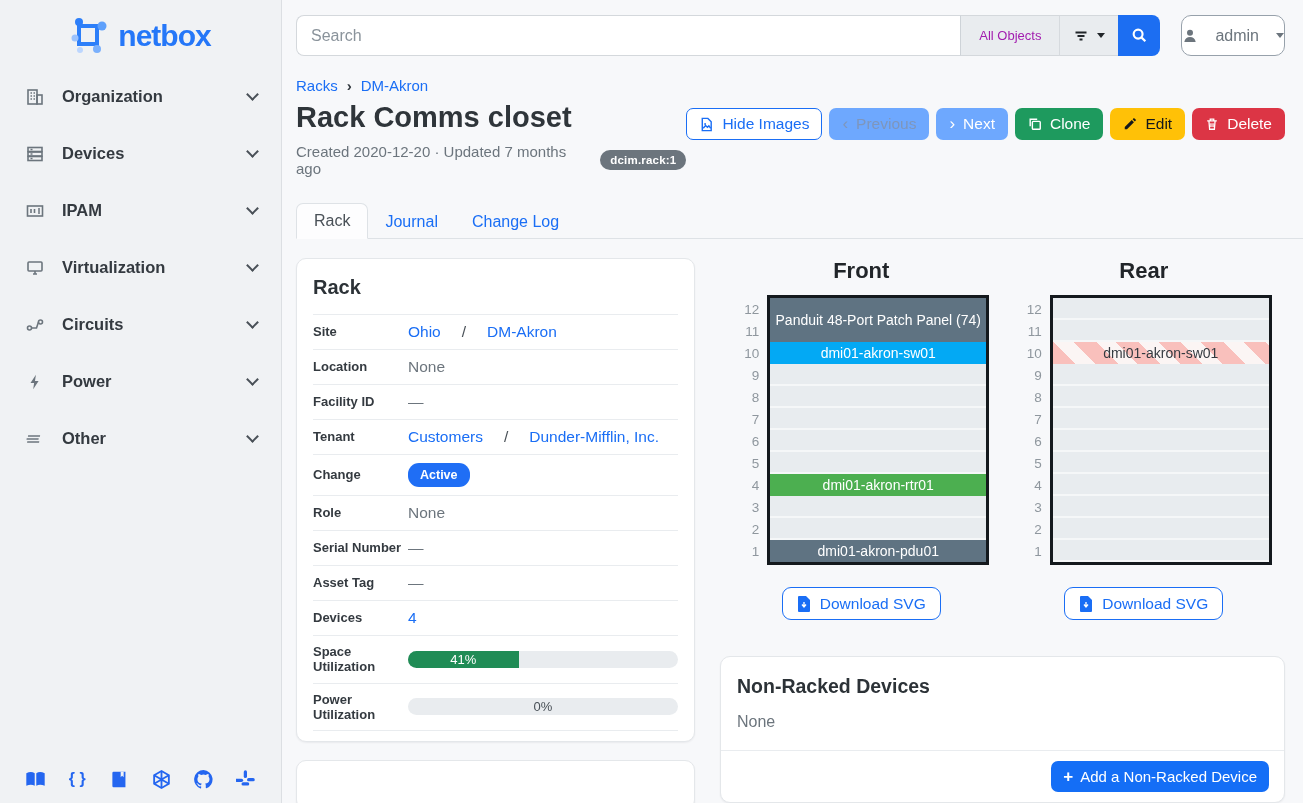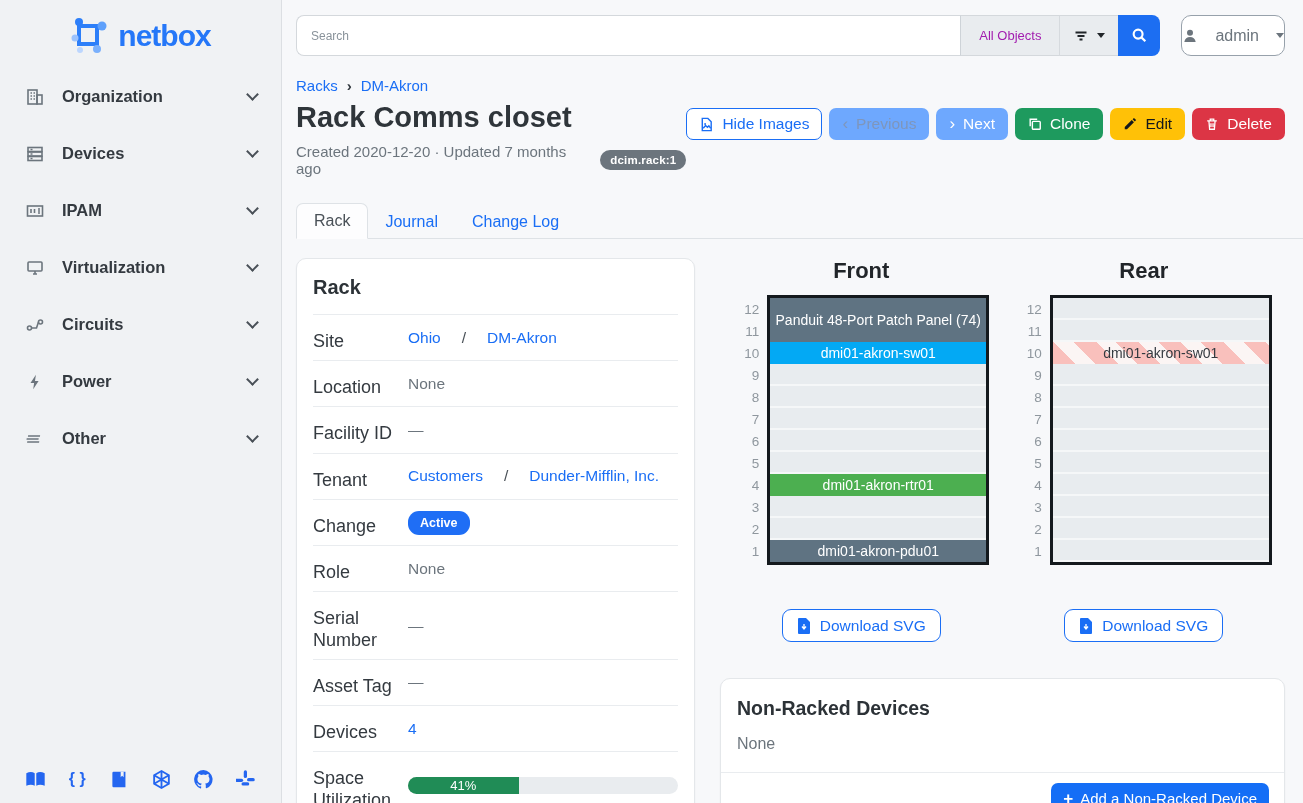--- a/index.html
+++ b/index.html
@@ -21,21 +21,21 @@
     justify-content:space-between; padding:0 24px; }
   .side-footer .ficon { color:#2466f0; width:22px; height:22px; display:flex; align-items:center; justify-content:center; cursor:pointer; }
   .braces { font-weight:bold; font-size:16px; color:#2466f0; }
 
   
   .main { position:absolute; left:282px; top:0; width:1021px; height:803px; }
 
   .topbar { display:flex; align-items:center; padding:15px 18px 0 14px; }
   .search-group { display:flex; flex:1; height:41px; }
   .search-input { flex:1; border:1px solid #d4d8dc; border-right:none; border-radius:8px 0 0 8px;
-    padding:0 14px; font-size:12px; color:#495057; background:#fff; outline:none; font-family:"Liberation Sans",sans-serif; }
+    padding:0 14px; font-size:16px; color:#495057; background:#fff; outline:none; font-family:"Liberation Sans",sans-serif; }
   .search-input::placeholder { color:#8a939b; }
   .seg { background:#e9ecef; display:flex; align-items:center; border-top:1px solid #d4d8dc; border-bottom:1px solid #d4d8dc; }
   .seg-all { padding:0 18px; font-size:13px; color:#a21caf; border-left:1px solid #ced3d8; }
   .seg-filter { padding:0 13px; gap:8px; border-left:1px solid #d6dade; color:#212529; cursor:pointer; }
   .caret { width:0; height:0; border-left:4.5px solid transparent; border-right:4.5px solid transparent;
     border-top:5px solid currentColor; display:inline-block; }
   .btn-search { width:42px; background:#1c6ef2; border:none; border-radius:0 8px 8px 0; color:#fff;
     display:flex; align-items:center; justify-content:center; cursor:pointer; }
   .admin-btn { margin-left:21px; min-width:97px; height:41px; background:#fff; border:1px solid #97a1ab;
     border-radius:10px; display:flex; align-items:center; justify-content:center; gap:17px;
@@ -69,21 +69,21 @@
     border-radius:7px 7px 0 0; color:#495057; }
 
   .content { display:flex; padding:19px 18px 0 14px; gap:25px; }
   .card { background:#fff; border:1px solid #e4e7ea; border-radius:10px; box-shadow:0 1px 2px rgba(16,24,32,.06); }
 
   .left-col { width:399px; flex:none; }
   .rack-card { padding:17px 16px 10px; }
   .card-title { font-size:20px; font-weight:bold; color:#2c3237; margin-bottom:15px; }
   .attr-table { border-top:1px solid #e9ecef; }
   .attr-row { display:flex; padding:8px 0; border-bottom:1px solid #e9ecef; align-items:center; }
-  .attr-label { width:95px; flex:none; font-size:18px; font-weight:normal; color:#343a40; line-height:1.18;margin-top:8px; }
+  .attr-label { width:95px; flex:none; font-size:13px; font-weight:bold; color:#343a40; line-height:1.18; }
   .attr-value { flex:1; font-size:15.5px; color:#495057; display:flex; align-items:center; gap:21px; }
   .muted { color:#6c757d; }
   .status-badge { background:#1f6ef5; color:#fff; font-size:12.5px; font-weight:bold;
     padding:5px 12px; border-radius:11px; }
   .progress { flex:1; height:17px; background:#e9ecef; border-radius:9px; overflow:hidden; position:relative; }
   .progress-fill { height:100%; background:#208c56; display:flex; align-items:center; justify-content:center; }
   .progress-fill span { font-size:13px; color:#fff; }
   .progress-zero { position:absolute; inset:0; display:flex; align-items:center; justify-content:center;
     font-size:13px; color:#495057; }
   .stub-card { margin-top:18px; height:50px; }
@@ -103,21 +103,21 @@
     height:22px; flex:none; cursor:pointer; }
   .dev.h2 { height:44px; }
   .dev.slate { background:#5f7382; }
   .dev.blue { background:#03a9f4; }
   .dev.green { background:#4caf50; }
   .dev.striped { background:repeating-linear-gradient(45deg,#f9c0bc 0,#f9c0bc 16px,#fbf5f4 16px,#fbf5f4 30px);
     color:#343a40; }
   .download-row { margin-top:22px; }
   .btn-download { height:33px; padding:0 14px; border:1.5px solid #1a6ef5; border-radius:9px;
     color:#1a6ef5; font-size:15.5px; background:#fff; display:inline-flex; align-items:center; gap:9px; cursor:pointer;
-    font-family:"Liberation Sans",sans-serif;margin-top:22px; }
+    font-family:"Liberation Sans",sans-serif; }
 
   .nr-card { margin-top:36px; }
   .nr-title { font-size:19.5px; font-weight:bold; color:#2c3237; padding:18px 16px 0; }
   .nr-body { padding:15px 16px 19px; color:#6c757d; font-size:16px; }
   .nr-footer { border-top:1px solid #e9ecef; padding:10px 15px; display:flex; justify-content:flex-end; }
   .btn-add { background:#146ef6; color:#fff; height:31px; border:none; border-radius:7px; padding:0 12px;
     font-size:15px; display:inline-flex; align-items:center; gap:7px; cursor:pointer;
     font-family:"Liberation Sans",sans-serif; }
   .plus { font-size:17px; font-weight:bold; line-height:1; margin-top:-1px; }
 </style>

